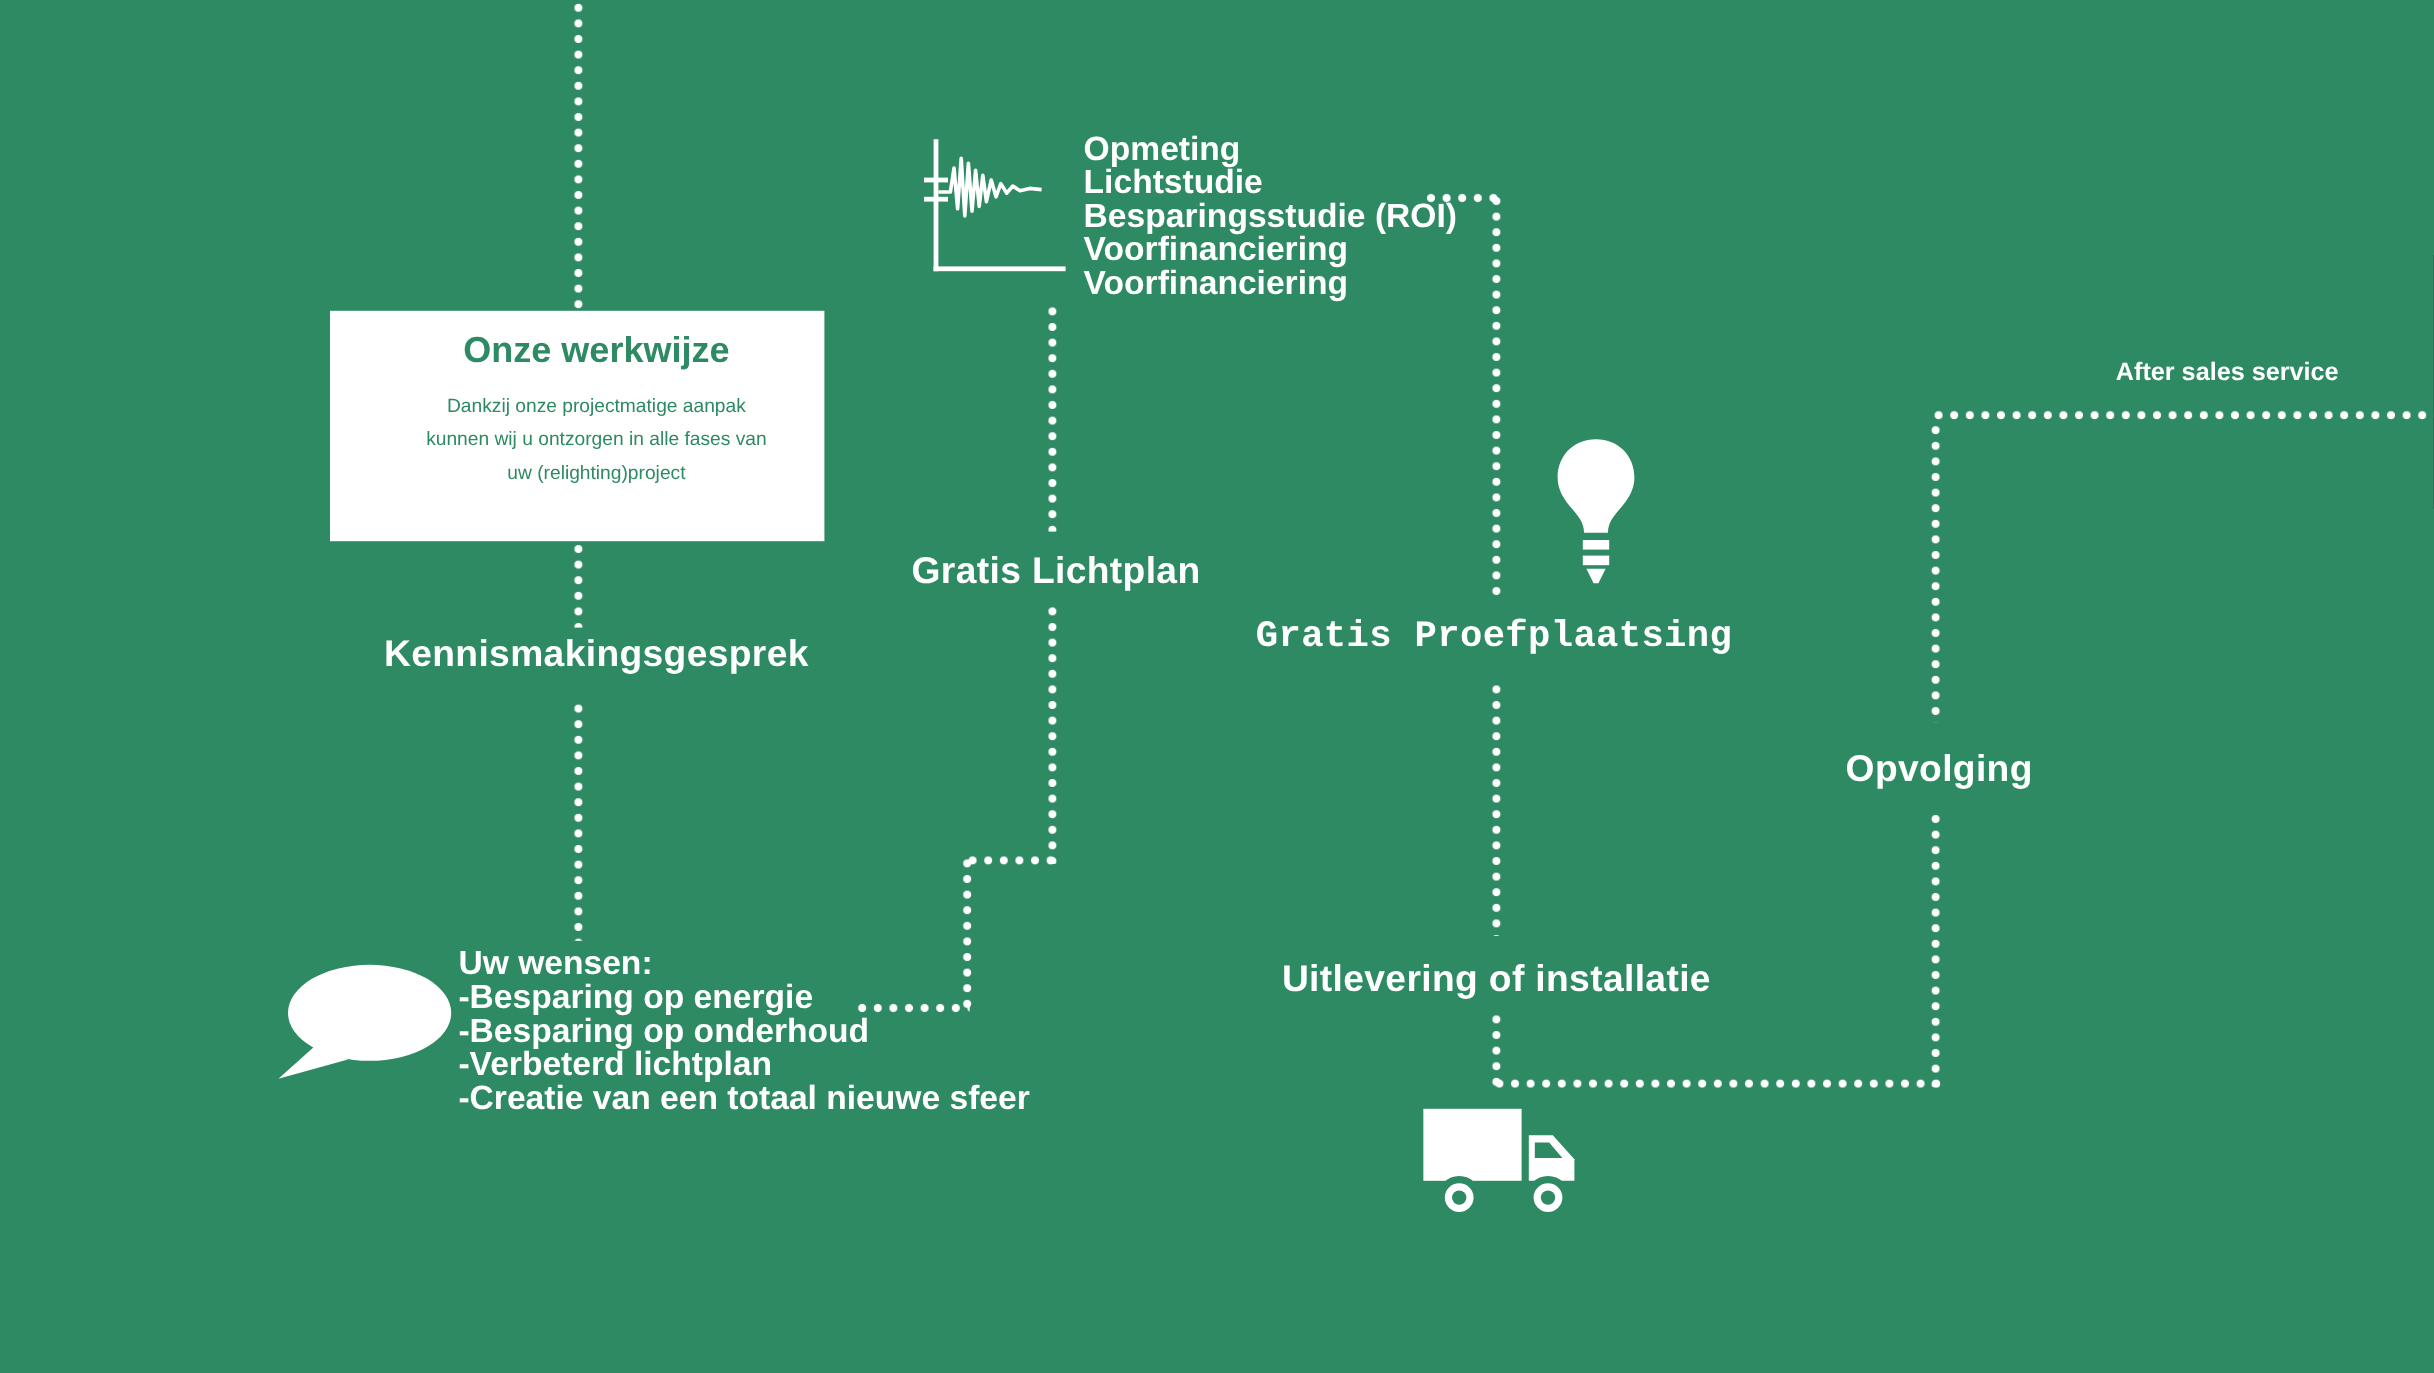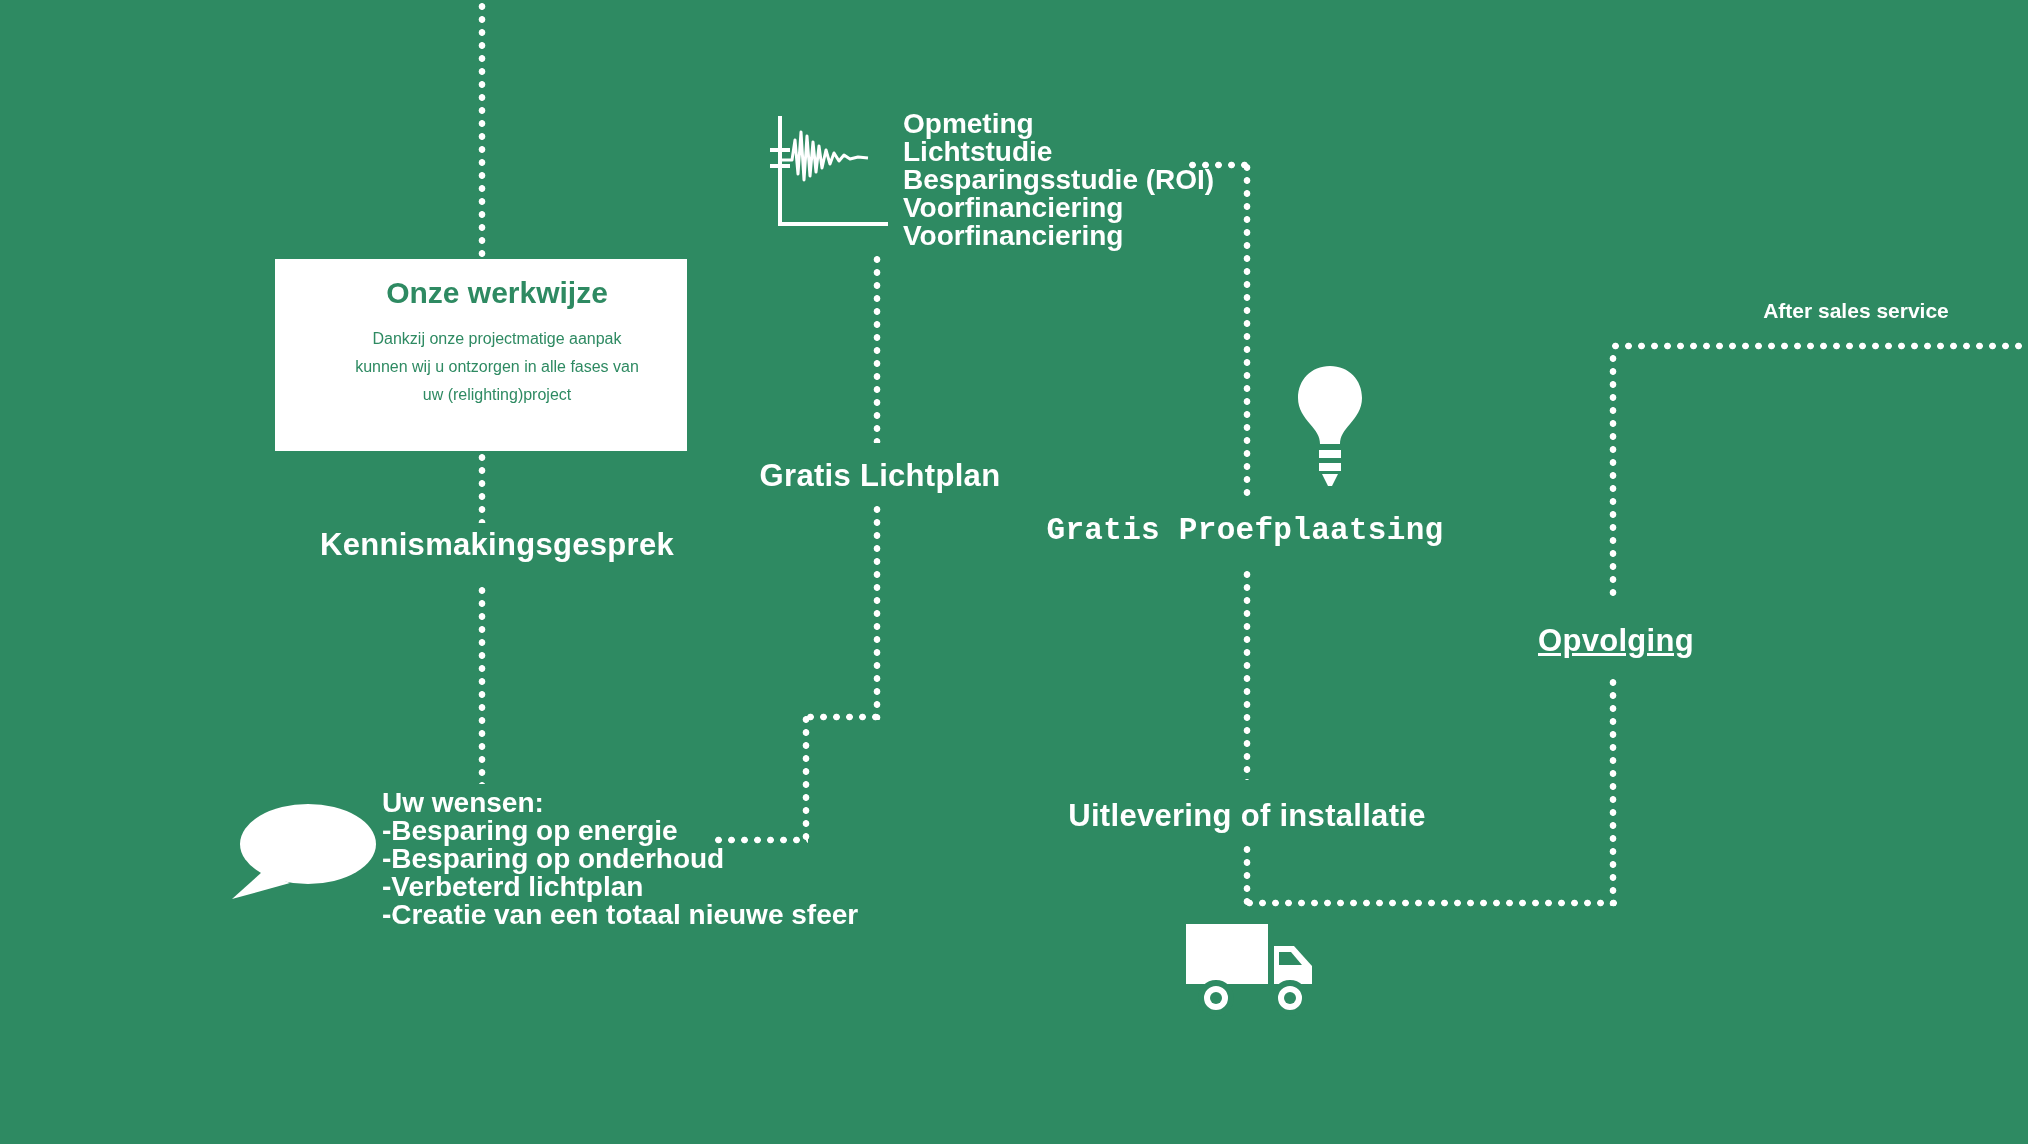--- a/index.html
+++ b/index.html
@@ -92,21 +92,21 @@
       <div>Dankzij onze projectmatige aanpak</div>
       <div>kunnen wij u ontzorgen in alle fases van</div>
       <div>uw (relighting)project</div>
     </div>
   </div>
 
   <div class="step" style="left:680px; top:458px; width:400px;">Gratis Lichtplan</div>
   <div class="step" style="left:237px; top:527px; width:520px;">Kennismakingsgesprek</div>
   <div class="step" style="left:995px; top:513px; width:500px;font-family:Liberation Mono, monospace;">Gratis Proefplaatsing</div>
   <div class="step" style="left:997px; top:798px; width:500px;">Uitlevering of installatie</div>
-  <div class="step" style="left:1366px; top:623px; width:500px;text-decoration:underline;">Opvolging</div>
+  <div class="step" style="left:1366px; top:623px; width:500px;">Opvolging</div>
   <div class="label-sm" style="left:1706px; top:299px; width:300px;">After sales service</div>
 
   <div class="note" style="left:903px; top:110px;">
     <div>Opmeting</div>
     <div>Lichtstudie</div>
     <div>Besparingsstudie (ROI)</div>
     <div>Voorfinanciering</div>
     <div>Voorfinanciering</div>
   </div>
 

